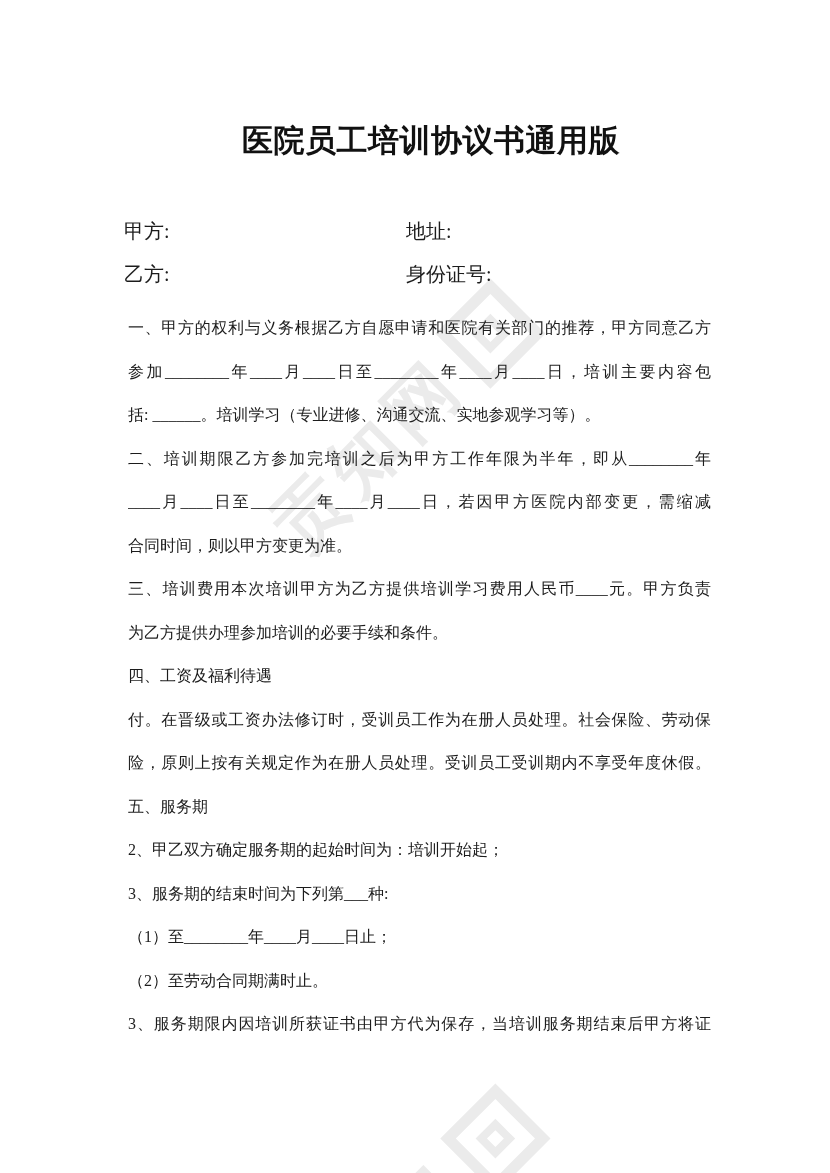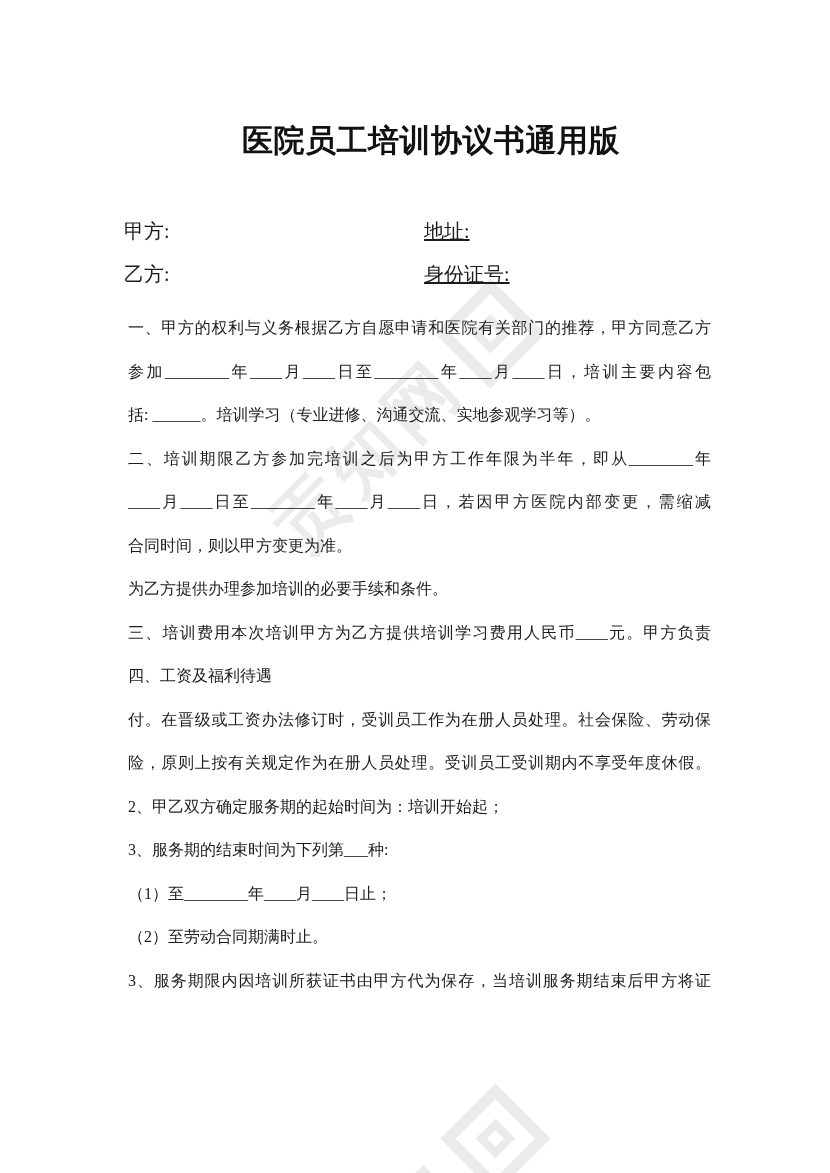--- a/index.html
+++ b/index.html
@@ -36,23 +36,22 @@
     left: 124px;
     width: 583px;
     font-size: 20px;
     line-height: 1.2;
     color: #1c1c1c;
   }
   .party-row-1 { top: 219px; }
   .party-row-2 { top: 262px; }
   .party-row .right-col {
     position: absolute;
-    left: 300px;
+    left: 282px;
     top: 0;
-    text-decoration: underline;
   }
 
   
   .body-lines {
     position: absolute;
     left: 128px;
     top: 306px;
     width: 583px;
     font-size: 16px;
     color: #1c1c1c;
@@ -129,25 +128,26 @@
     <span class="right-col">身份证号:</span>
   </div>
 
   <div class="body-lines" id="body-lines">
       <div class="line j">一、甲方的权利与义务根据乙方自愿申请和医院有关部门的推荐，甲方同意乙方</div>
       <div class="line j">参加________年____月____日至________年____月____日，培训主要内容包</div>
       <div class="line">括: ______。培训学习（专业进修、沟通交流、实地参观学习等）。</div>
       <div class="line j">二、培训期限乙方参加完培训之后为甲方工作年限为半年，即从________年</div>
       <div class="line j">____月____日至________年____月____日，若因甲方医院内部变更，需缩减</div>
       <div class="line">合同时间，则以甲方变更为准。</div>
+      <div class="line j">三、培训费用本次培训甲方为乙方提供培训学习费用人民币____元。甲方负责</div>
       <div class="line">为乙方提供办理参加培训的必要手续和条件。</div>
-      <div class="line j">三、培训费用本次培训甲方为乙方提供培训学习费用人民币____元。甲方负责</div>
       <div class="line">四、工资及福利待遇</div>
       <div class="line j">付。在晋级或工资办法修订时，受训员工作为在册人员处理。社会保险、劳动保</div>
       <div class="line j">险，原则上按有关规定作为在册人员处理。受训员工受训期内不享受年度休假。</div>
+      <div class="line">五、服务期</div>
       <div class="line">2、甲乙双方确定服务期的起始时间为：培训开始起；</div>
       <div class="line">3、服务期的结束时间为下列第___种:</div>
       <div class="line">（1）至________年____月____日止；</div>
       <div class="line">（2）至劳动合同期满时止。</div>
       <div class="line j">3、服务期限内因培训所获证书由甲方代为保存，当培训服务期结束后甲方将证</div>
     </div>
 
 </div>
 
 </body></html>

